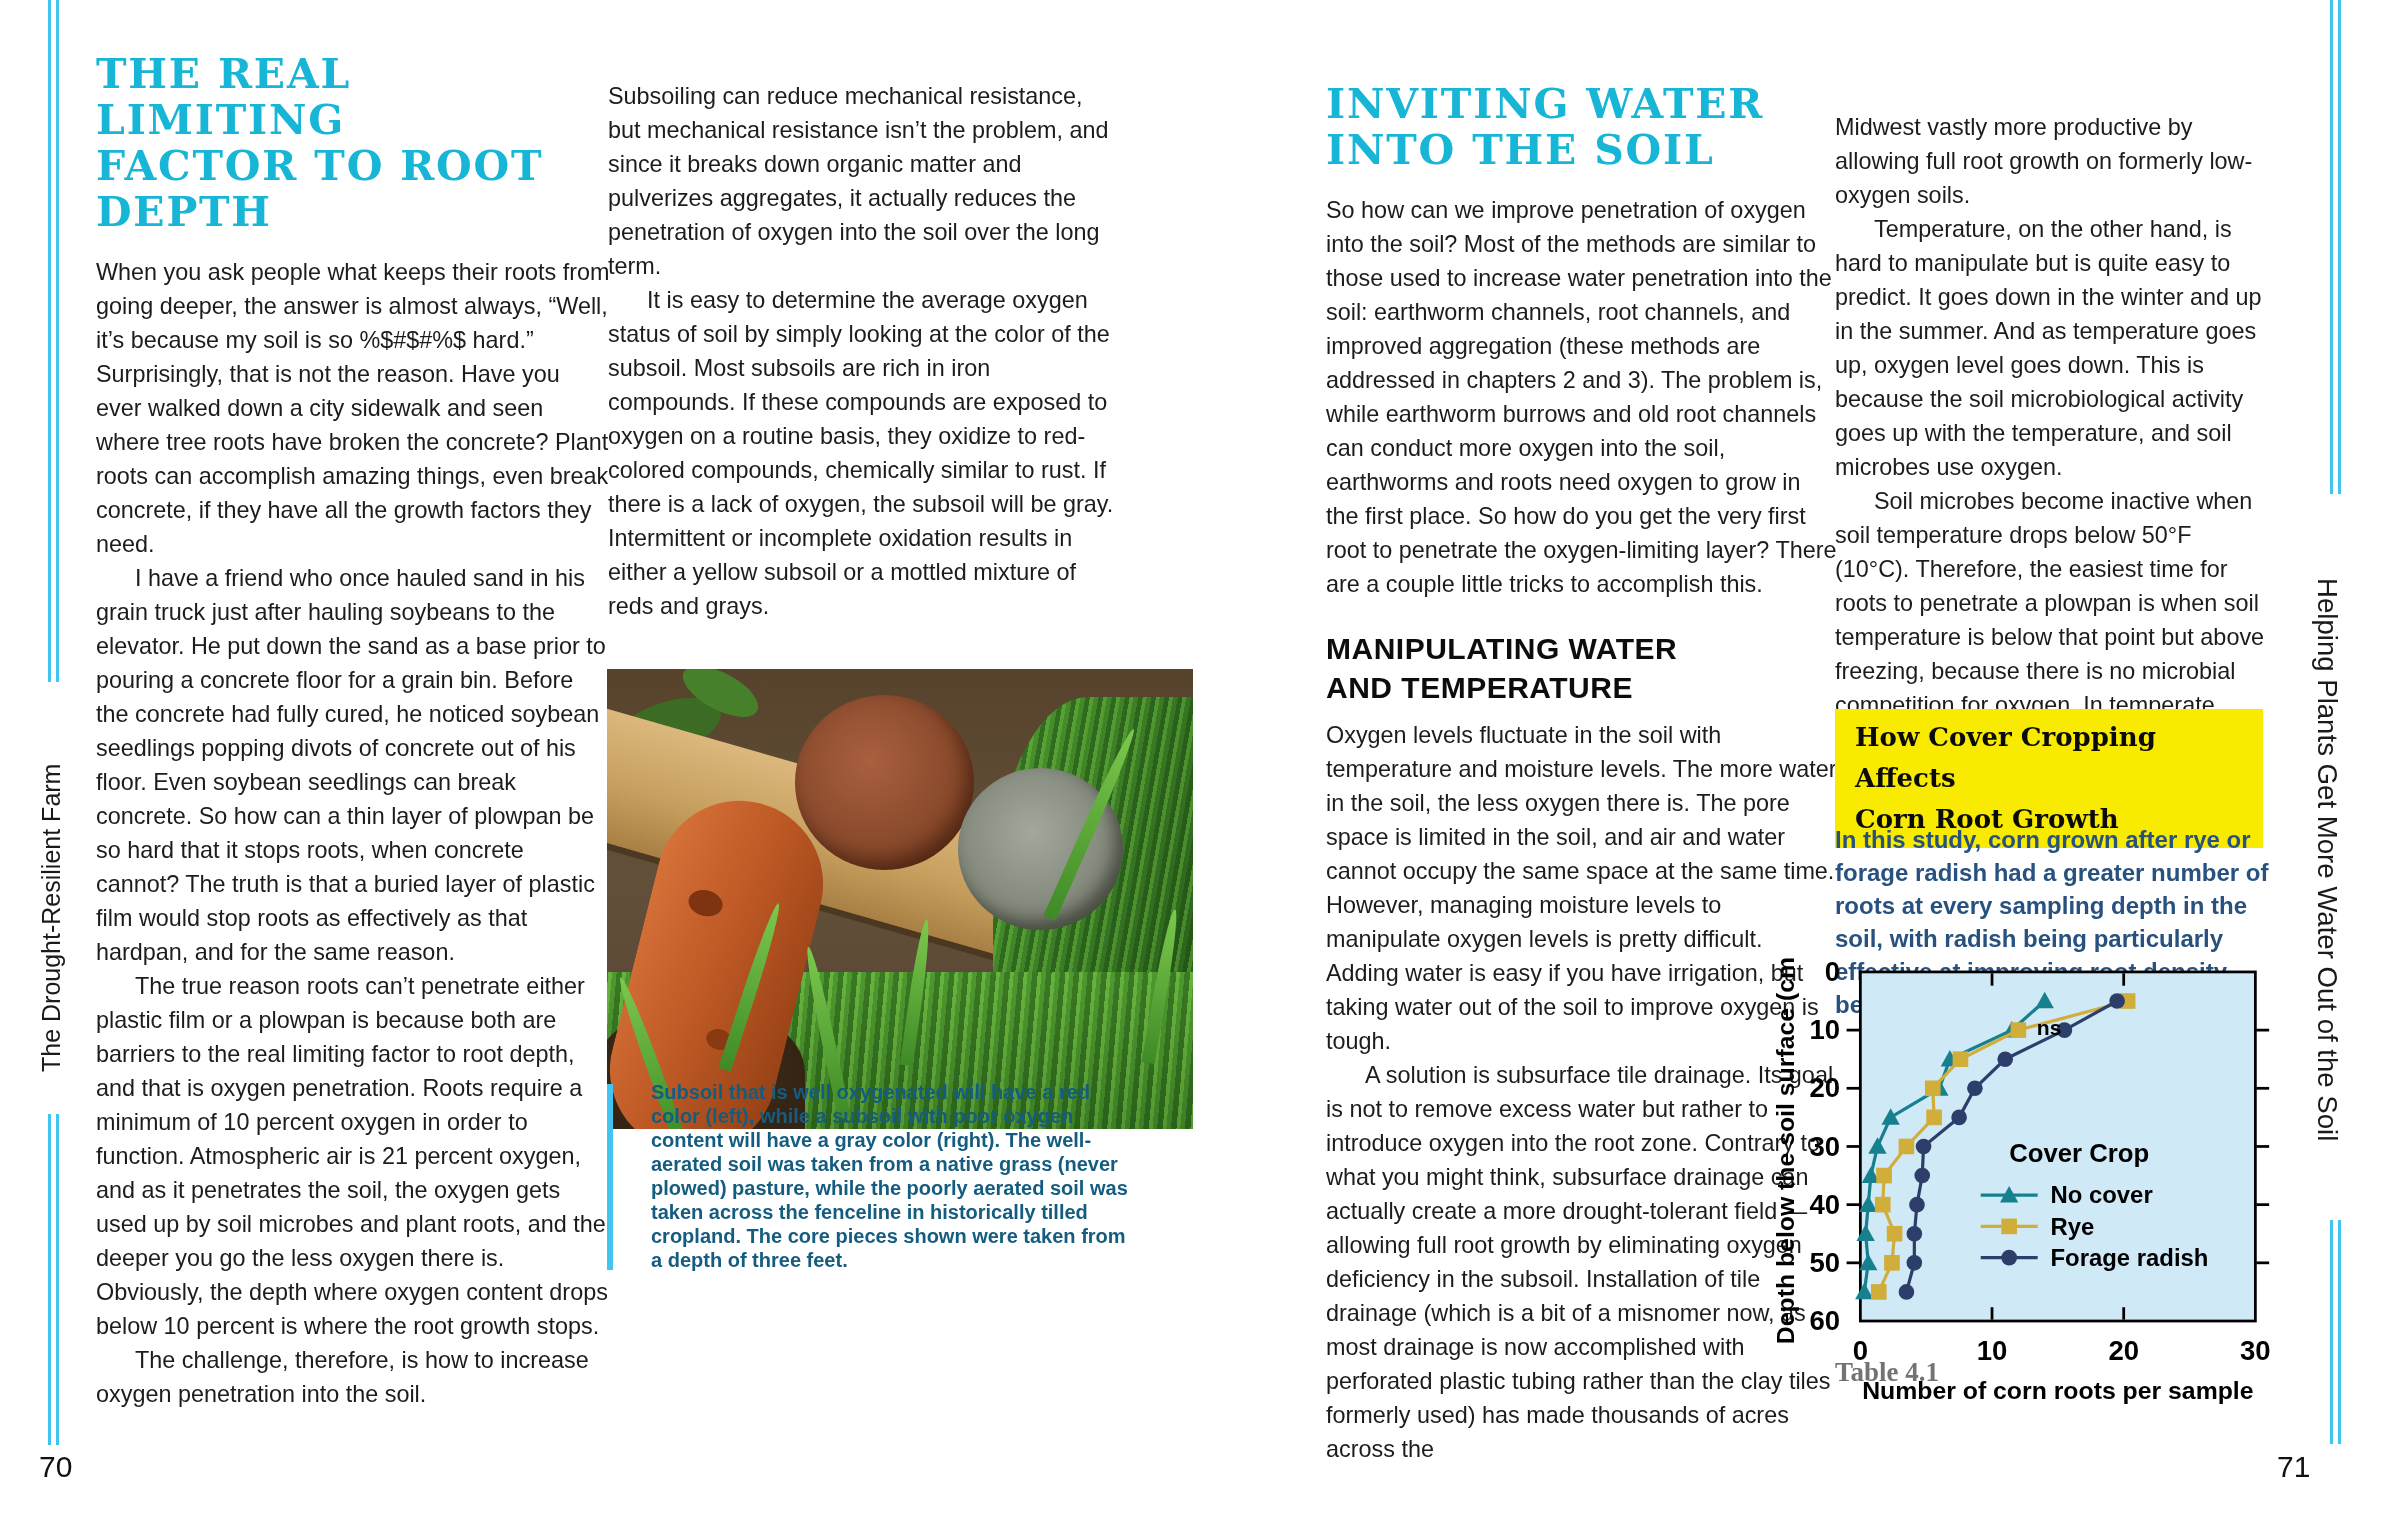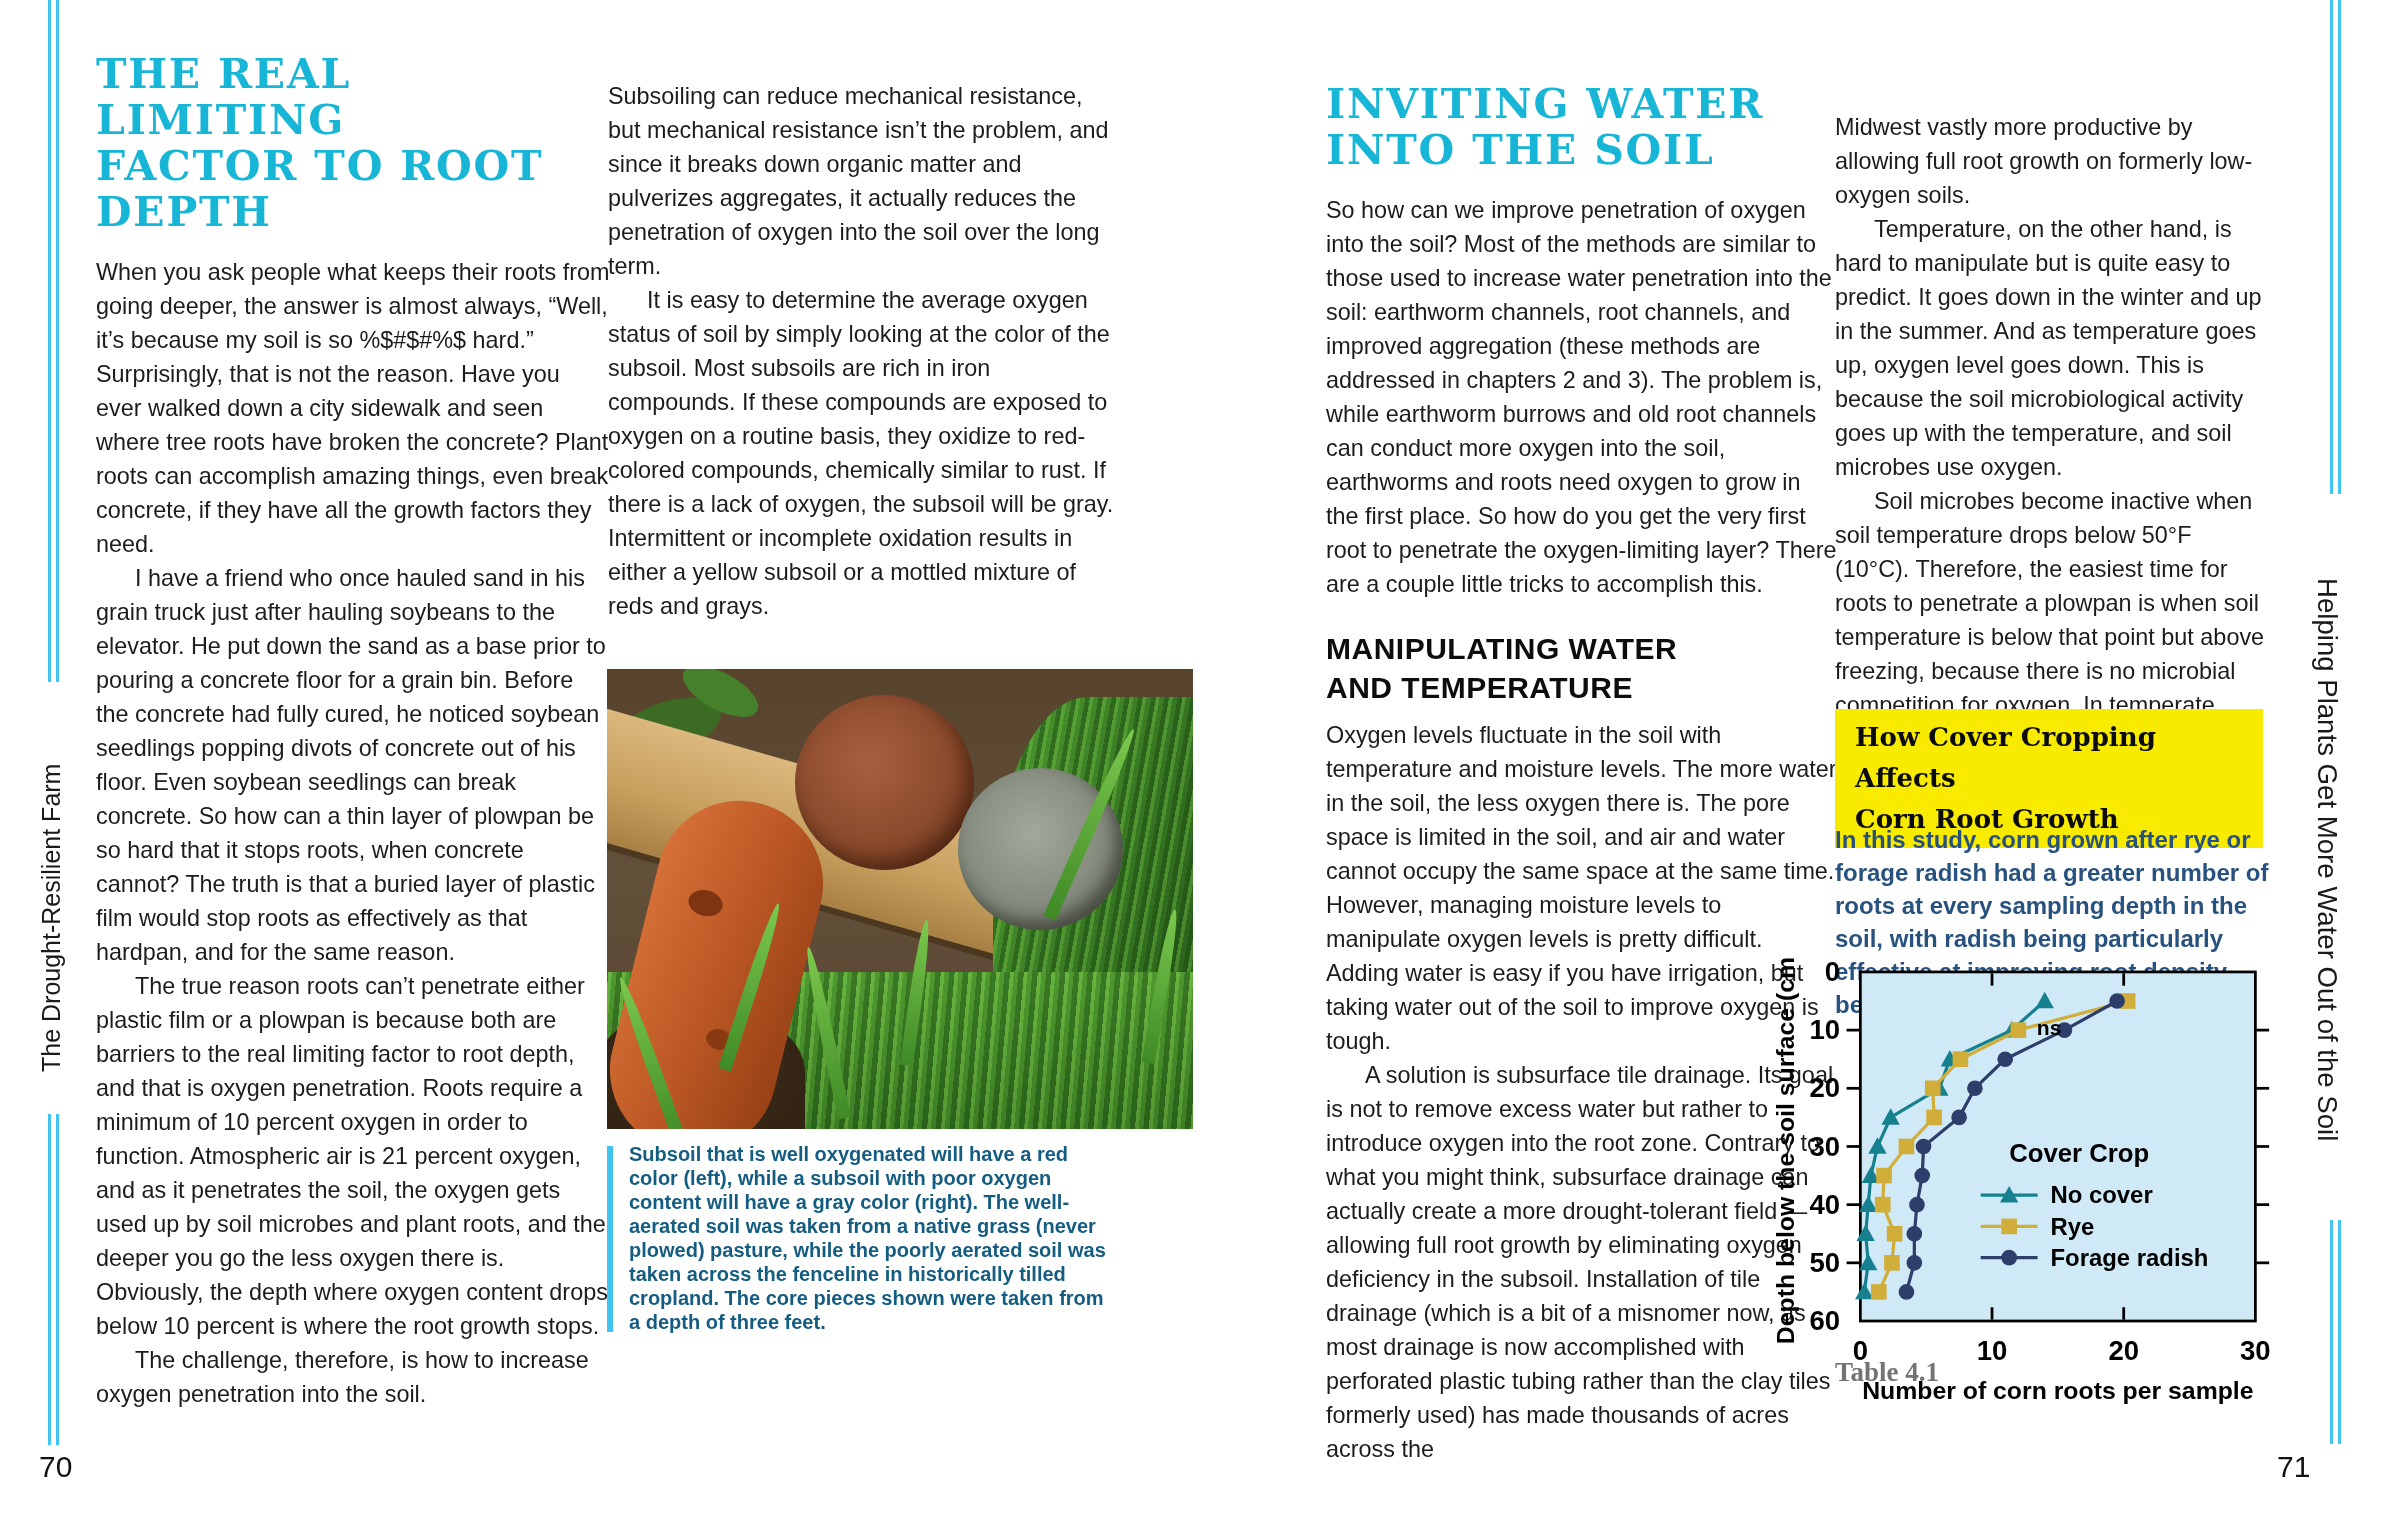--- a/index.html
+++ b/index.html
@@ -64,21 +64,21 @@
                 linear-gradient(100deg,#d9743c 0%,#c05a26 45%,#933f14 100%);}
   .blade{position:absolute;width:13px;height:175px;border-radius:50% 50% 0 0 / 60% 60% 0 0;
      background:linear-gradient(#7cc94e,#3f8a26);}
   .b1{left:138px;top:230px;transform:rotate(18deg);}
   .b2{left:213px;top:276px;transform:rotate(-12deg);}
   .b3{left:303px;top:250px;height:147px;transform:rotate(8deg);}
   .b4{left:37px;top:303px;transform:rotate(-20deg);}
   .b5{left:478px;top:51px;height:207px;transform:rotate(24deg);}
   .b6{left:548px;top:239px;height:156px;transform:rotate(10deg);}
   
-  .caption{position:absolute;left:607px;top:1142px;width:504px;margin:0;}
+  .caption{position:absolute;left:607px;top:1080px;width:504px;margin:0;padding-left:22px;}
   .caption::before{content:"";position:absolute;left:0;top:3.7px;bottom:1.8px;width:6.4px;background:var(--edge-line-cyan,#41c5f0);}
   .caption p{margin:0 0 0 22px;font-size:20px;line-height:24px;font-weight:bold;color:var(--caption-blue,#145c80);}
   
   .yellow-box{position:absolute;left:1835px;top:709px;width:428px;min-height:97px;background:var(--highlight-yellow,#f8eb00);}
   .yellow-box h2{margin:0;padding:8.3px 5.5px 7.4px 20px;font-family:"DejaVu Serif",serif;font-weight:bold;
      font-size:26px;line-height:41px;color:#0b0b0b;white-space:pre-line;}
   .study-intro{position:absolute;left:1835px;top:823px;width:445px;font-size:24px;line-height:33px;
      font-weight:bold;color:var(--study-blue,#27517e);}
   .chart{position:absolute;left:1774px;top:958px;width:542px;height:478px;}
   .chart text{font-family:"Liberation Sans",sans-serif;font-weight:bold;fill:#000;}

